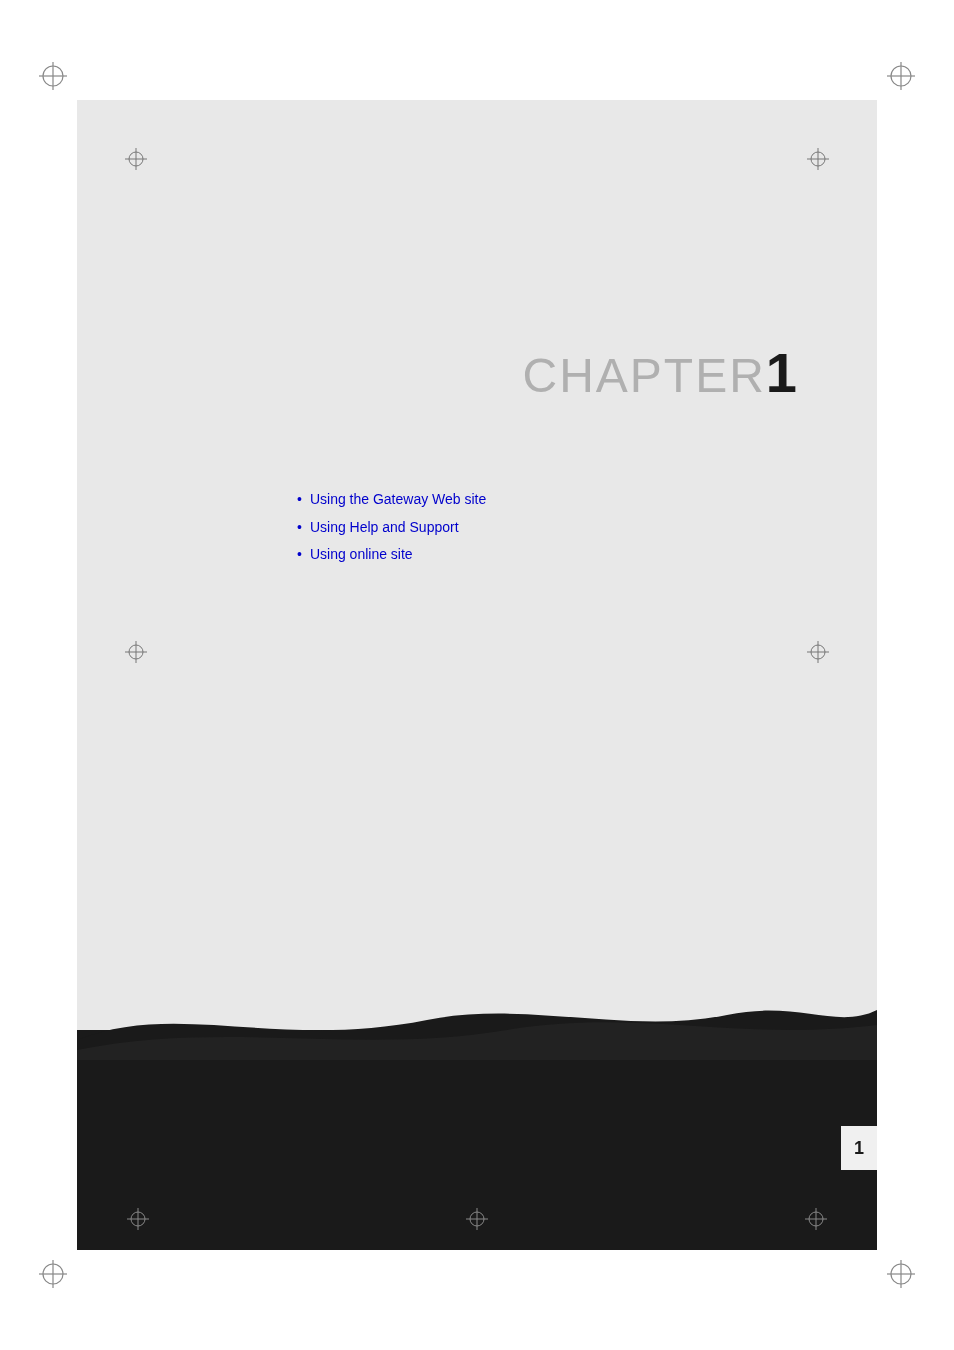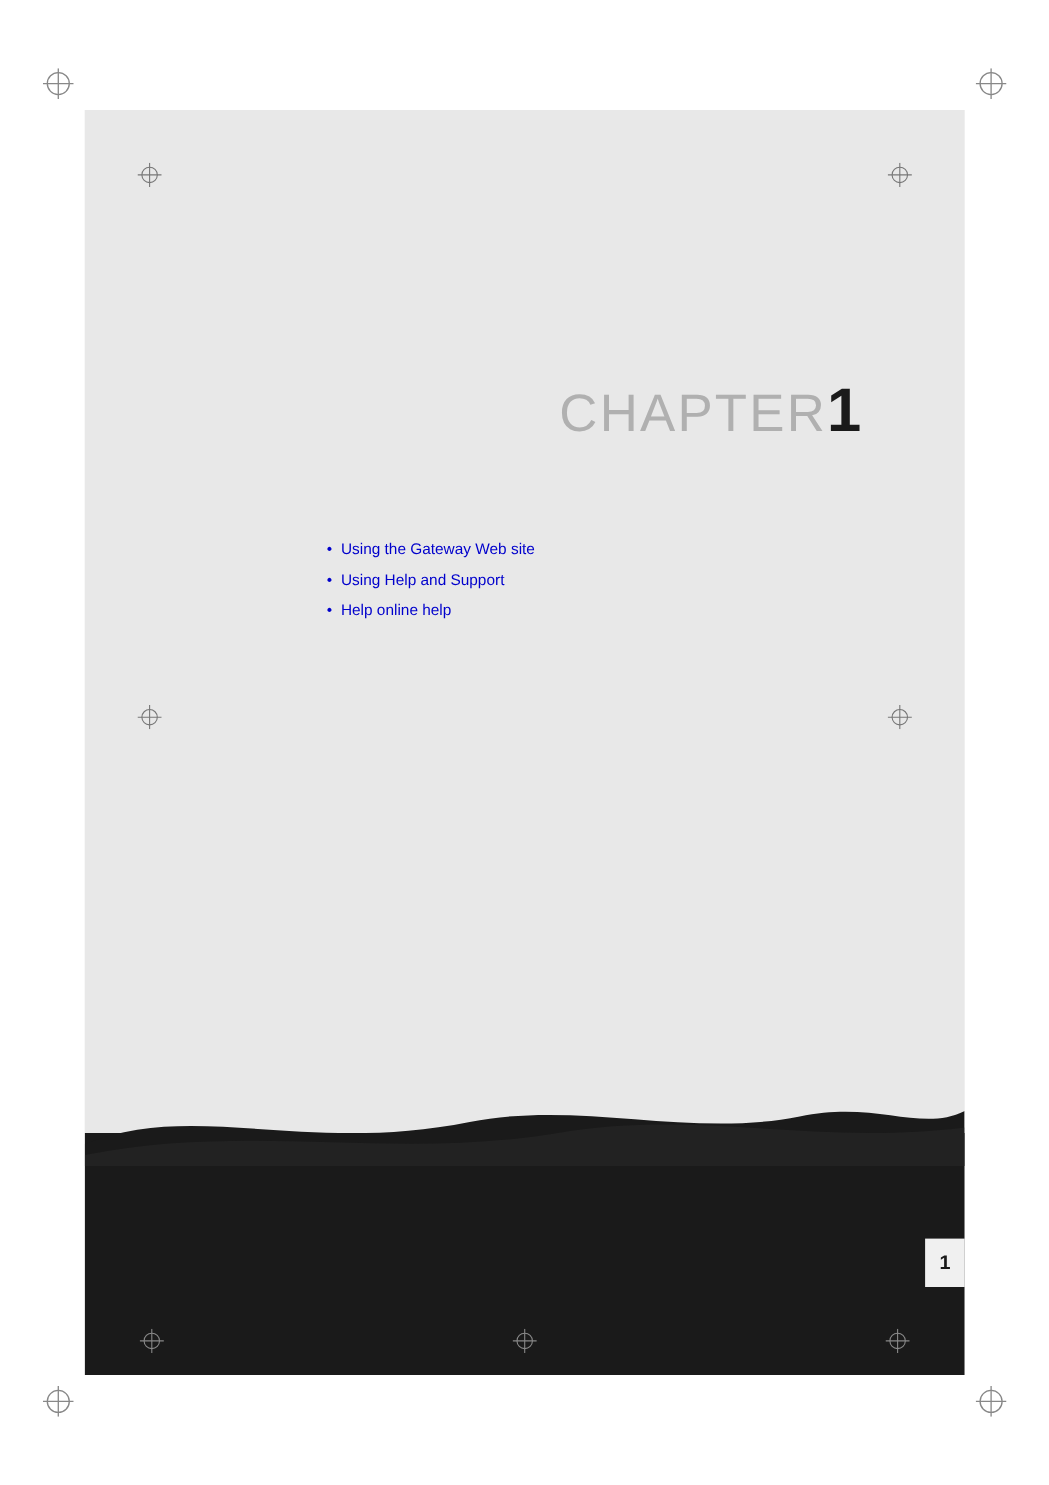--- a/index.html
+++ b/index.html
@@ -93,21 +93,21 @@
       position: absolute;
       top: 0;
       left: 0;
       right: 0;
       bottom: 0;
     }
 
     .chapter-header {
       position: absolute;
       top: 240px;
-      right: 94px;
+      right: 80px;
       text-align: right;
     }
 
     .chapter-label {
       font-size: 48px;
       color: #b0b0b0;
       font-family: Arial, Helvetica, sans-serif;
       font-weight: normal;
       letter-spacing: 2px;
     }
@@ -272,21 +272,21 @@
       <li>
         <span class="bullet">•</span>
         <a class="toc-link" href="#gateway-web-site">Using the Gateway Web site</a>
       </li>
       <li>
         <span class="bullet">•</span>
         <a class="toc-link" href="#help-and-support">Using Help and Support</a>
       </li>
       <li>
         <span class="bullet">•</span>
-        <a class="toc-link" href="#online-help">Help online help</a>
+        <a class="toc-link" href="#online-help">Using online site</a>
       </li>
     </ul>
 
     <div class="bottom-section">
       <div class="dark-block"></div>
       <svg class="wave-svg" viewBox="0 0 800 80" xmlns="http://www.w3.org/2000/svg" preserveAspectRatio="none" style="height:80px;">
         <path d="M0,60 C100,20 200,70 350,40 C450,20 550,55 650,35 C720,20 760,50 800,30 L800,80 L0,80 Z" fill="#1a1a1a"></path>
         <path d="M0,70 C150,40 280,75 430,50 C560,28 660,62 800,45 L800,80 L0,80 Z" fill="#2a2a2a" opacity="0.5"></path>
       </svg>
 

